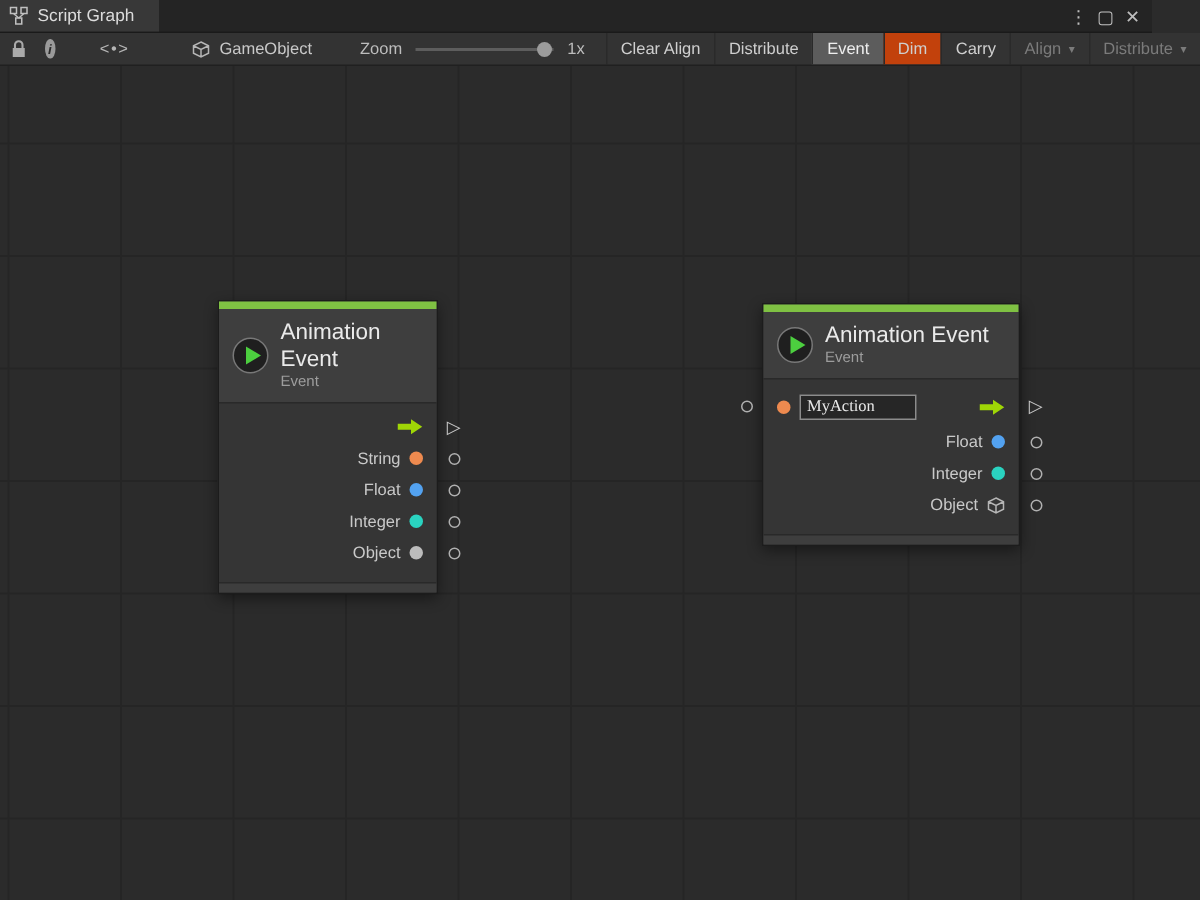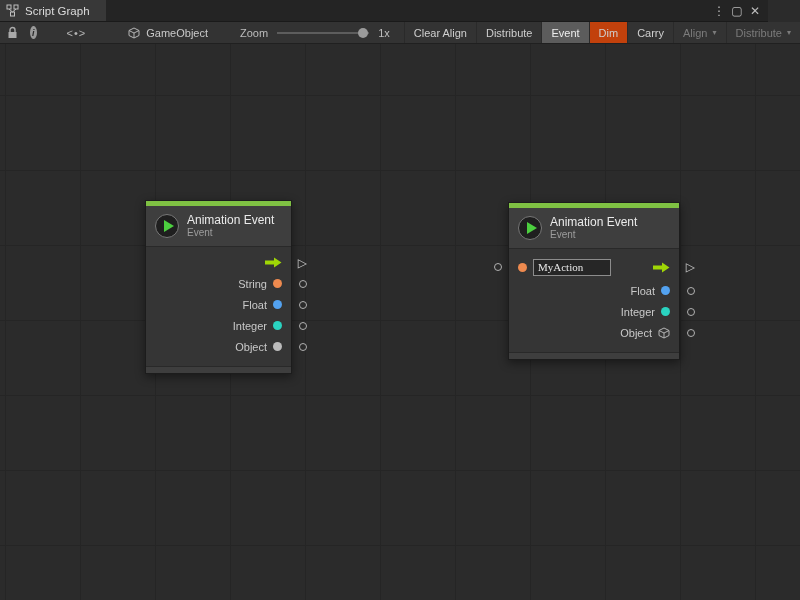--- a/index.html
+++ b/index.html
@@ -78,21 +78,21 @@
   .play-circle {
     width:24px; height:24px; border-radius:50%; background:#1f1f1f;
     border:1px solid #787878; display:flex; align-items:center; justify-content:center; flex:none;
   }
   .play-tri {
     width:0; height:0; margin-left:3px;
     border-left:10px solid #4ccf3f;
     border-top:6px solid transparent; border-bottom:6px solid transparent;
   }
   .node-titles { display:flex; flex-direction:column; line-height:1.2; }
-  .node-title { font-size:12px; color:#eaeaea; }
+  .node-title { font-size:15px; color:#eaeaea; }
   .node-subtitle { font-size:10px; color:#9d9d9d; }
   .node-body { background:#353535; border-top:1px solid #292929; padding:5px 0 9px; }
   .port-row {
     position:relative; height:21px; display:flex; align-items:center;
     justify-content:flex-end; gap:6px; padding:0 9px;
     font-size:11px; color:#c9c9c9;
   }
   .dot { width:9px; height:9px; border-radius:50%; flex:none; }
   .port { position:absolute; top:50%; }
   .port.right { right:-16px; transform:translateY(-50%); }

